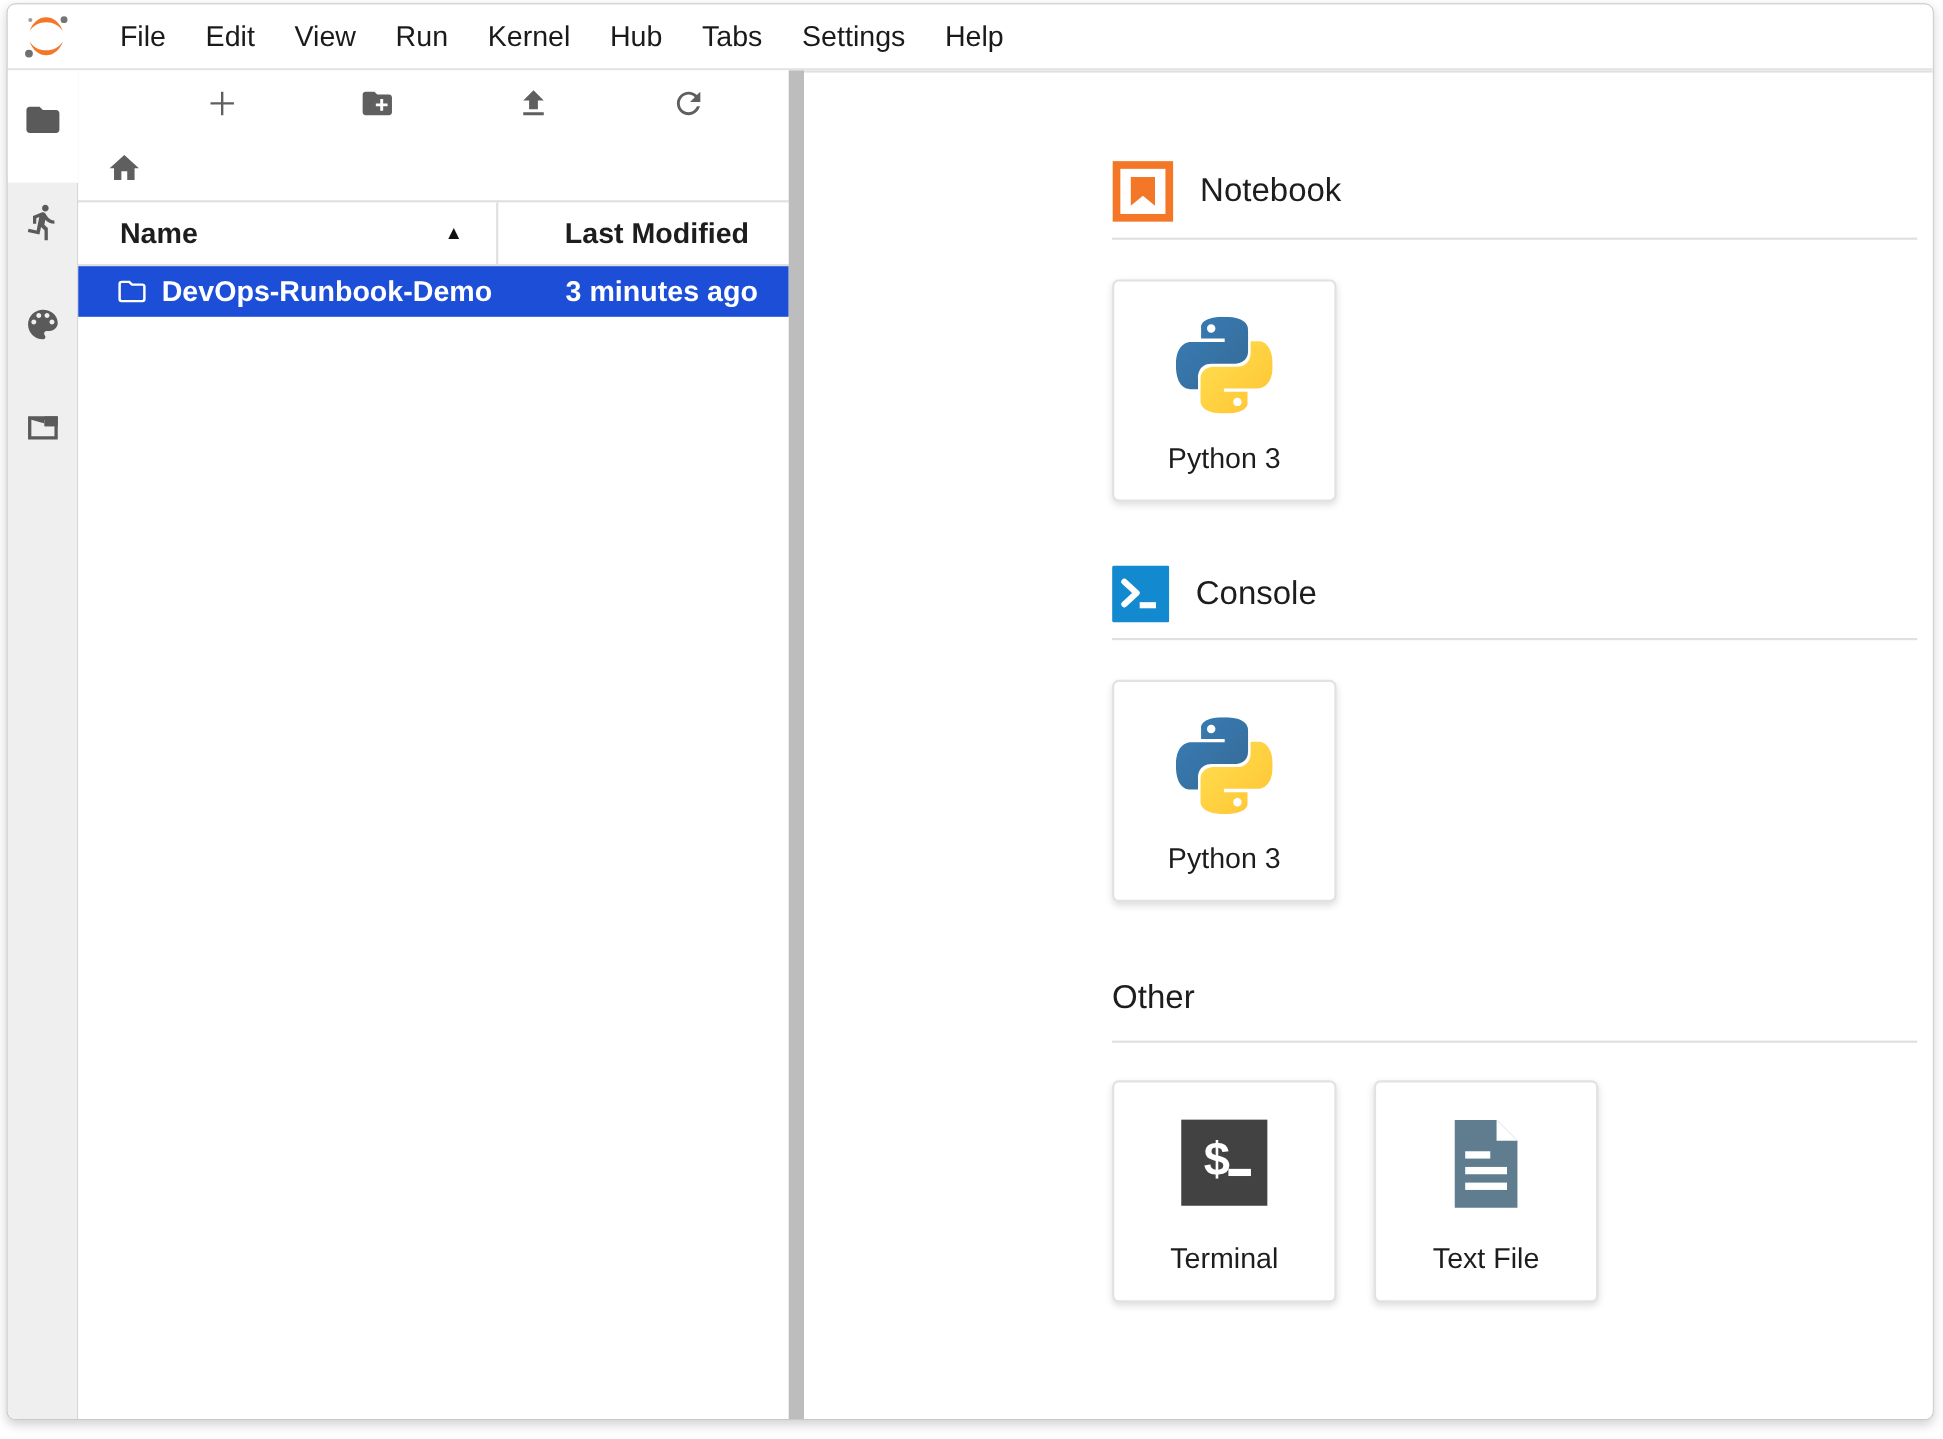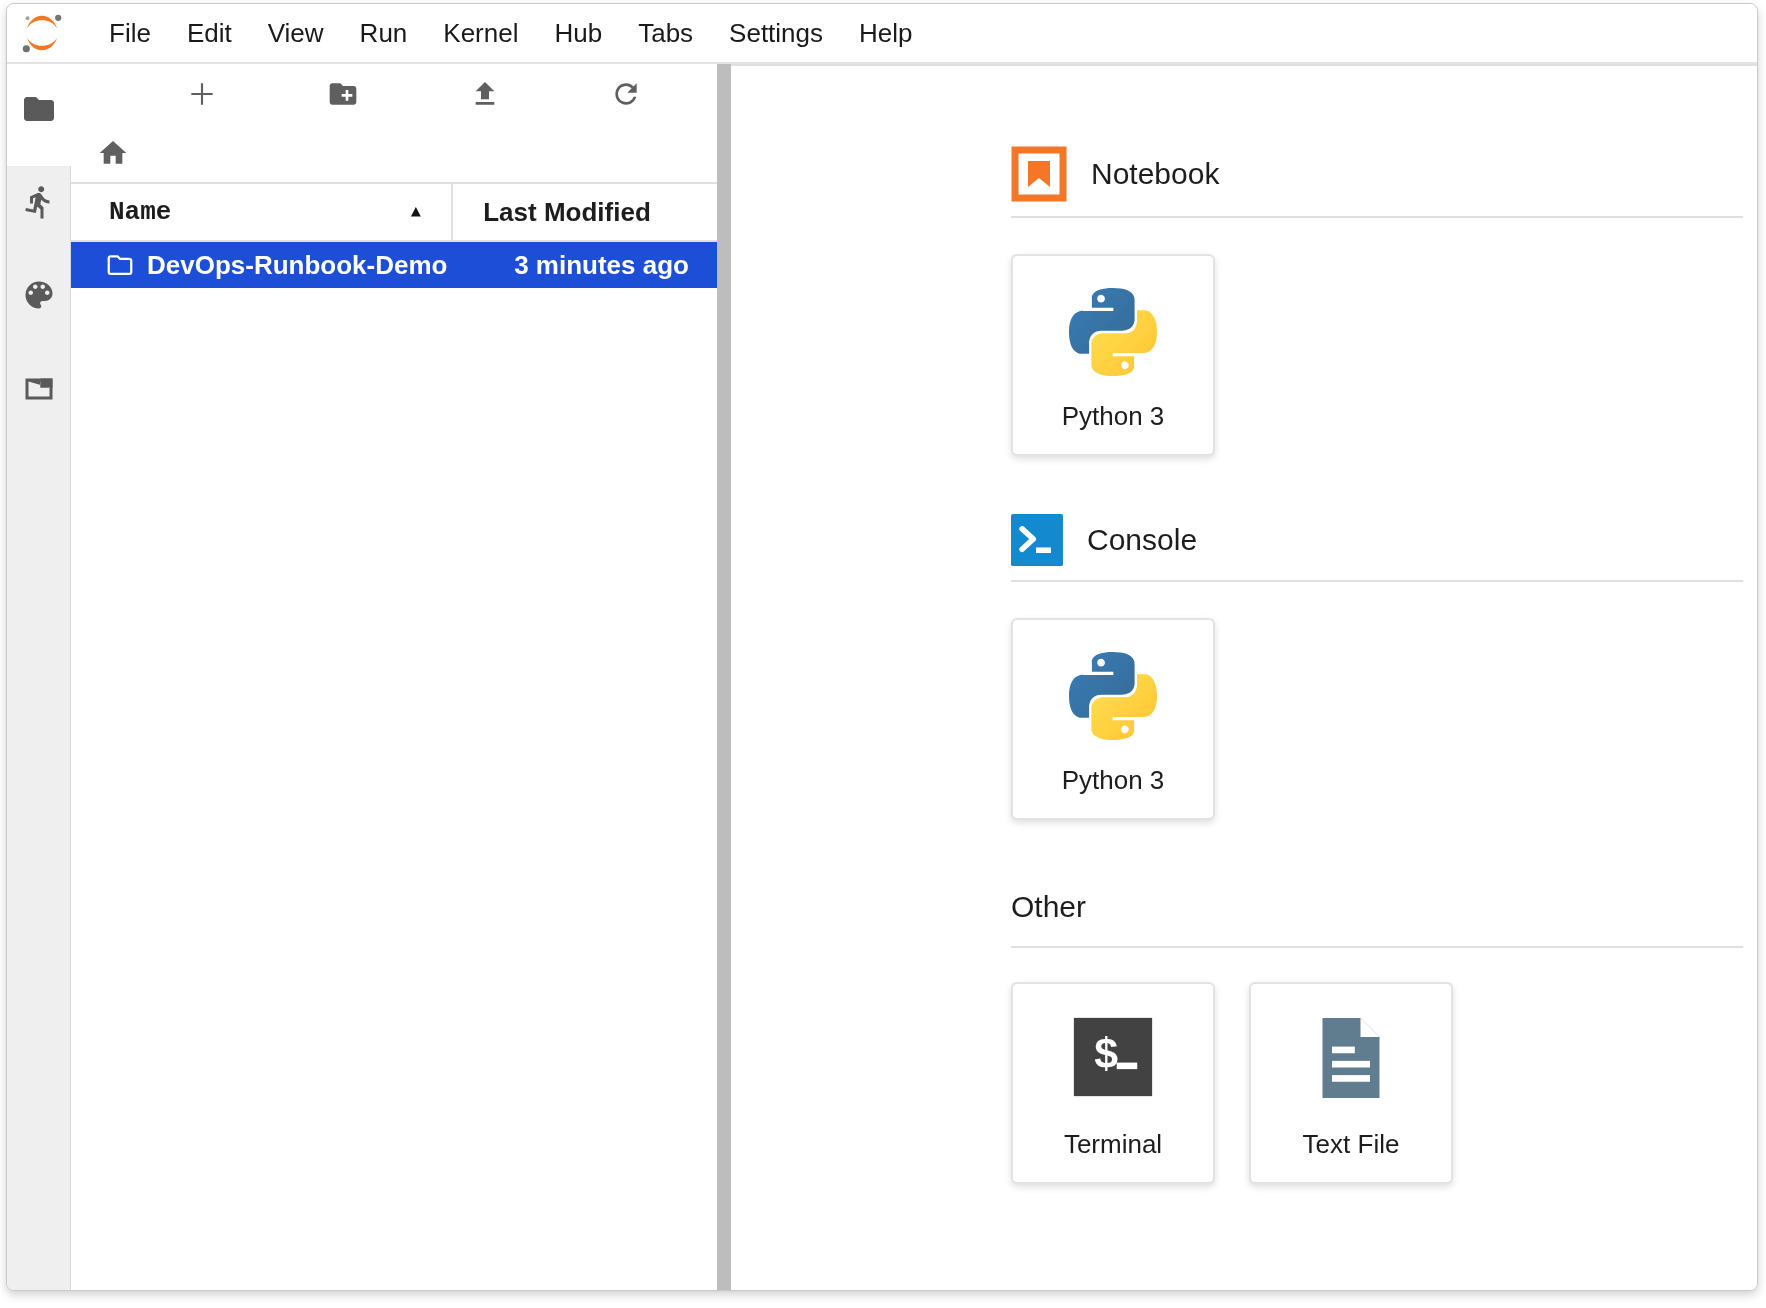--- a/index.html
+++ b/index.html
@@ -27,23 +27,23 @@
   
   .filebrowser { width:646px; flex:0 0 646px; background:#fff; display:flex; flex-direction:column; }
   .fb-toolbar { height:60px; flex:0 0 60px; display:flex; align-items:center; padding:0 20px 0 60px; }
   .fb-tool { flex:1; display:flex; align-items:center; justify-content:center; }
   .fb-tool svg { width:32px; height:32px; fill:#5f5f5f; }
   .fb-crumbs { height:60px; flex:0 0 60px; display:flex; align-items:center; padding-left:26px;
                border-bottom:2px solid #e0e0e0; }
   .fb-crumbs svg { width:32px; height:32px; fill:#5f5f5f; }
   .fb-header { height:58px; flex:0 0 58px; display:flex; align-items:stretch;
                border-bottom:2px solid #e0e0e0; font-weight:bold; font-size:26px; color:#1d1d1d; }
-  .fb-col-name { width:380px; display:flex; align-items:center; padding-left:38px; position:relative;font-family:Liberation Mono, monospace; }
+  .fb-col-name { width:380px; display:flex; align-items:center; padding-left:38px; position:relative; }
   .sort-arrow { position:absolute; right:30px; font-size:17px; color:#111; }
-  .fb-col-mod { flex:1; display:flex; align-items:center; justify-content:center;
+  .fb-col-mod { flex:1; display:flex; align-items:center; justify-content:flex-end;
                 padding-right:36px; border-left:2px solid #e0e0e0; }
   .fb-row { height:46px; flex:0 0 46px; display:flex; align-items:center; font-size:26px; }
   .fb-row.selected { background:#1d4ed8; color:#fff; font-weight:600; }
   .fb-row .row-icon { margin-left:34px; width:30px; height:30px; }
   .fb-row .row-icon svg { width:30px; height:30px; fill:none; stroke:#fff; stroke-width:1.8; }
   .fb-row .row-name { margin-left:12px; }
   .fb-row .row-mod { margin-left:auto; padding-right:28px; }
   
   .dock-divider { width:14px; flex:0 0 14px; background:#bdbdbd; }
   

